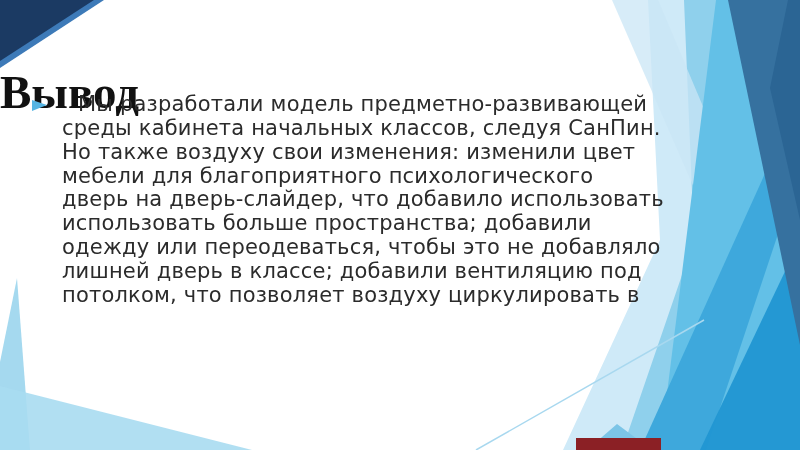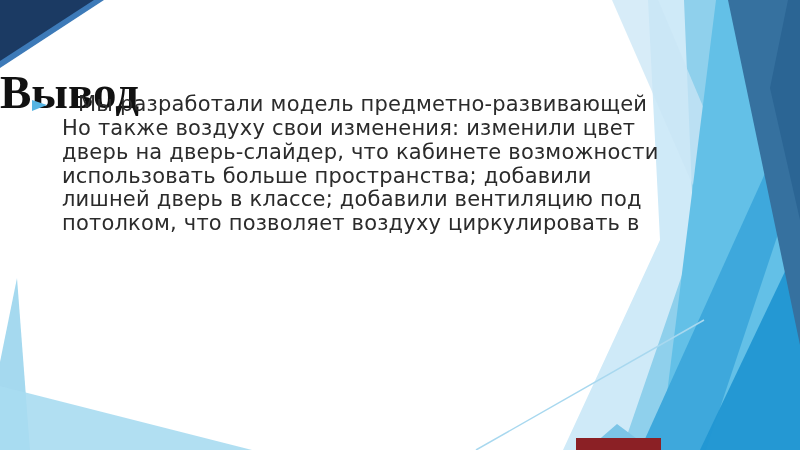--- a/index.html
+++ b/index.html
@@ -46,20 +46,23 @@
     <polygon points="0,0 94,0 0,61" fill="#1b3a63"></polygon>
     <rect x="576" y="438" width="85" height="12" fill="#8b2025"></rect>
   </svg>
 
   <h1 class="title">Вывод</h1>
 
   <span class="bullet"></span>
 
   <div class="lines">
     <div class="line first">Мы разработали модель предметно-развивающей</div>
+    <div class="line">среды кабинета начальных классов, следуя СанПин.</div>
     <div class="line">Но также воздуху свои изменения: изменили цвет</div>
-    <div class="line">дверь на дверь-слайдер, что кабинете возможности</div>
+    <div class="line">мебели для благоприятного психологического</div>
+    <div class="line">дверь на дверь-слайдер, что добавило использовать</div>
     <div class="line">использовать больше пространства; добавили</div>
+    <div class="line">одежду или переодеваться, чтобы это не добавляло</div>
     <div class="line">лишней дверь в классе; добавили вентиляцию под</div>
     <div class="line">потолком, что позволяет воздуху циркулировать в</div>
   </div>
 
 </div>
 
 </body></html>

